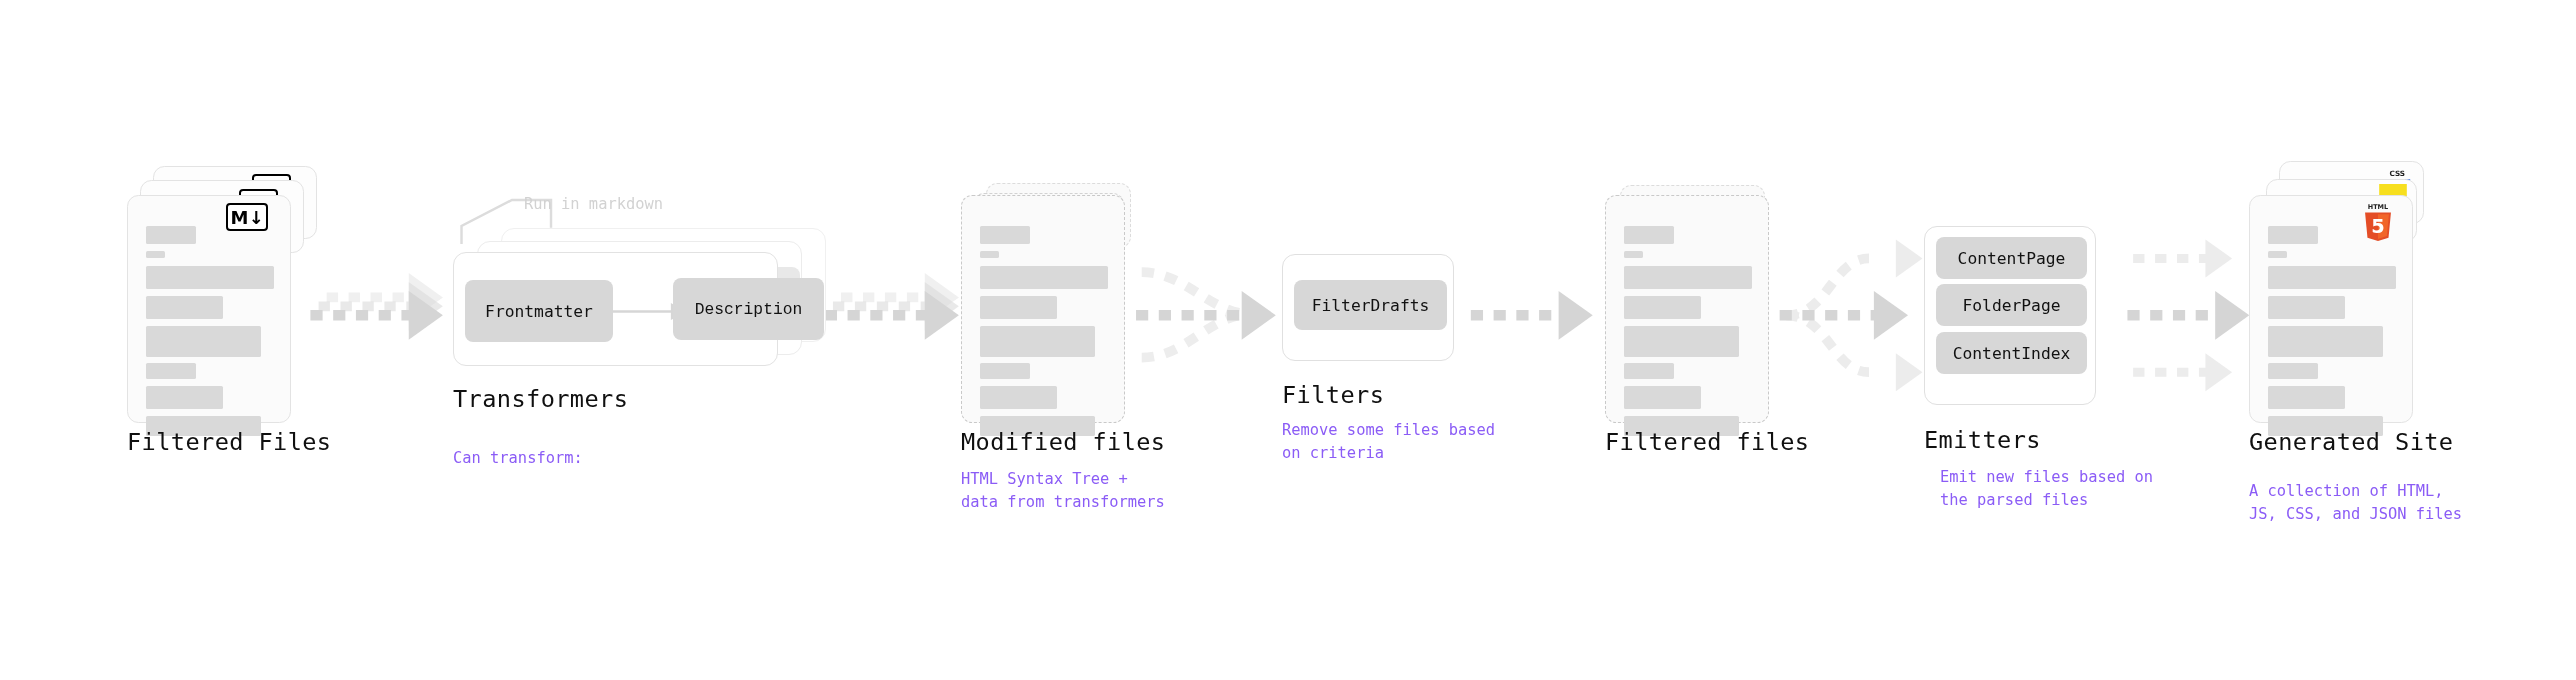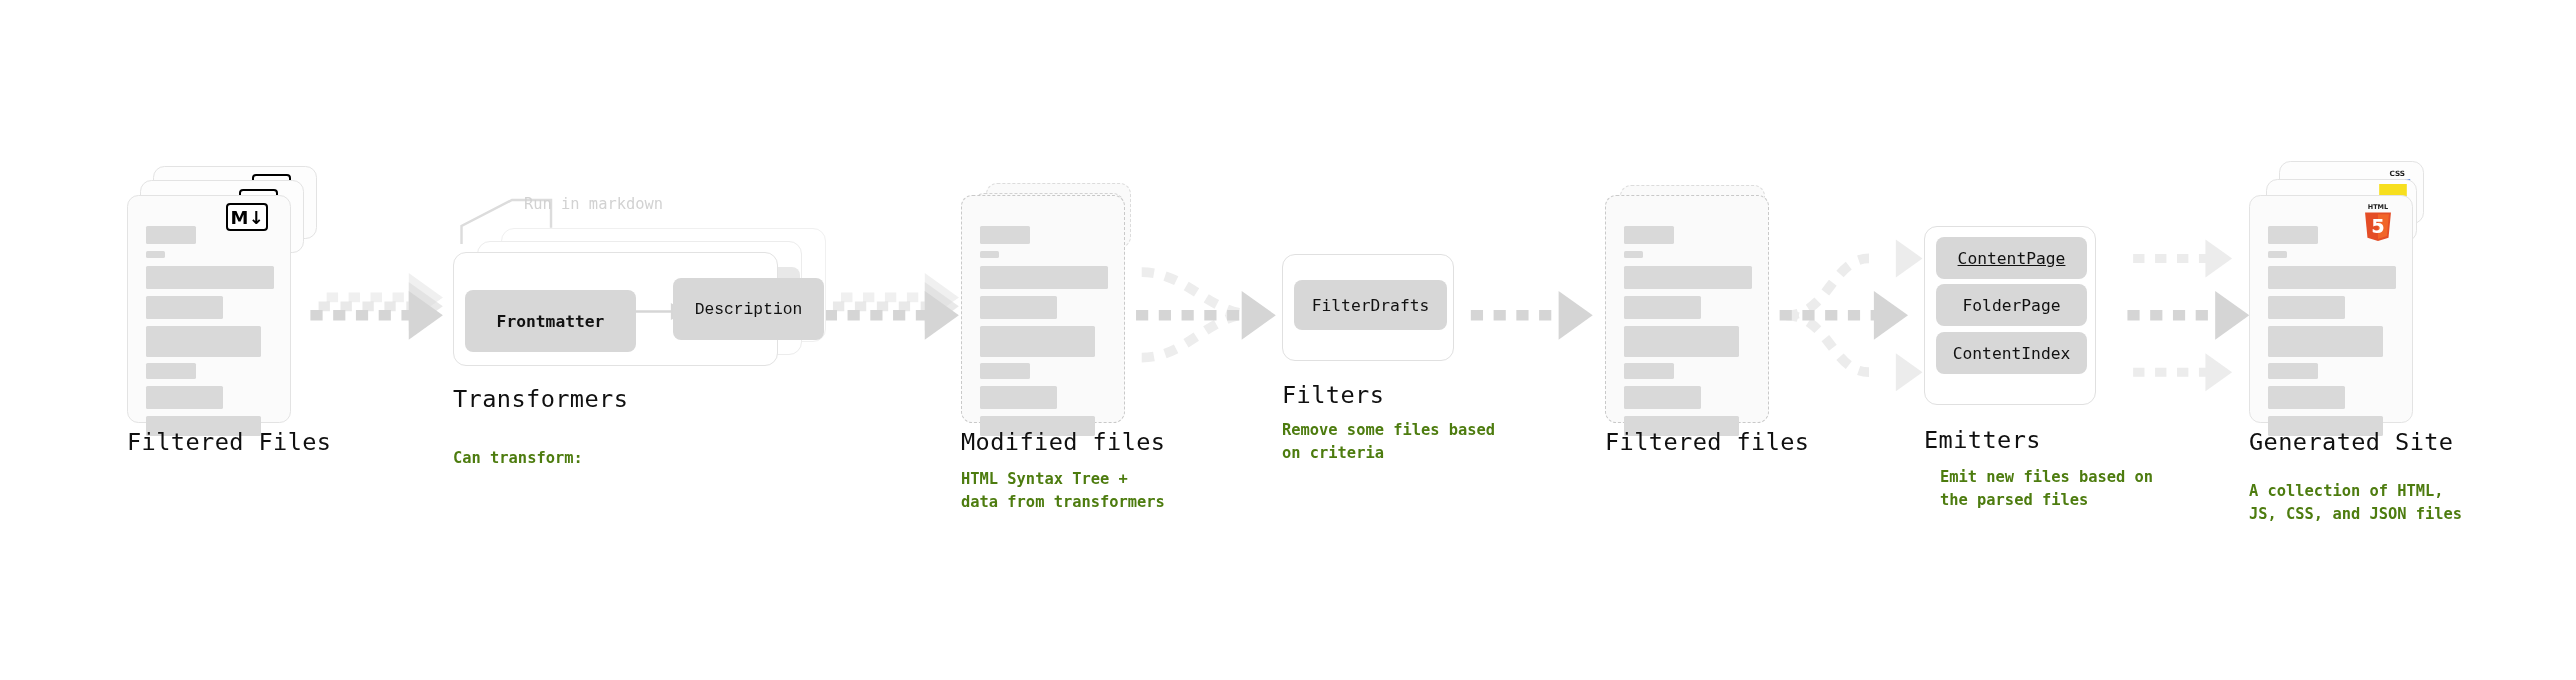--- a/index.html
+++ b/index.html
@@ -21,23 +21,22 @@
   .card.dashed{border-style:dashed;background:#fafafa;border-color:#c9c9c9;}
   .card.ghost{background:#fdfdfd;}
   .bar{position:absolute;background:#d9d9d9;border-radius:1.6px;}
 
   
   .title{
     position:absolute;font-size:23.6px;letter-spacing:0.4px;
     color:#101010;white-space:nowrap;line-height:1;
   }
   .desc{
-    position:absolute;font-size:15.4px;color:#4d7c0f;line-height:1.5;
+    position:absolute;font-size:15.4px;color:#8b5cf6;line-height:1.5;
     white-space:pre-line;
-    font-weight:bold;
   }
   .desc ul{margin:0;padding:0 0 0 13px;list-style:none;}
   .desc li{position:relative;padding-left:13px;}
   .desc li::before{content:"\2022";position:absolute;left:0;top:0;}
 
   
   .groupbox{
     position:absolute;border:1.6px solid #e0e0e0;border-radius:13px;
     background:#ffffff;box-sizing:border-box;
   }
@@ -187,21 +186,21 @@
       </g>
     </svg>
 
     <div class="groupbox" style="left:453px;top:252px;width:325px;height:114px;border-color:#e2e2e2;"></div>
     <svg style="position:absolute;left:609px;top:301px;width:89px;height:21px;" viewBox="0 0 110 26">
       <g stroke="#d6d6d6" stroke-width="3" fill="#d6d6d6">
         <line x1="0" y1="13" x2="78" y2="13"></line>
           <path d="M78,5 L94,13 L78,21 Z"></path>
       </g>
     </svg>
-    <div class="chip" style="left:465px;top:290px;width:171px;height:62px;font-weight:bold;">
+    <div class="chip" style="left:465px;top:280px;width:148px;height:62px;">
       <span>Frontmatter</span>
     </div>
     <div class="chip" style="left:673px;top:278px;width:151px;height:62px;font-family:Liberation Mono, monospace;">
       <span>Description</span>
     </div>
 
     <div class="title" style="left:453px;top:388px;">Transformers</div>
 
     <div class="desc" style="left:453px;top:424px;width:276px;">
       <div>Can transform:</div>
@@ -246,21 +245,21 @@
       <div class="bar" style="left:18px;top:130px;width:115px;height:31px;"></div>
       <div class="bar" style="left:18px;top:167px;width:50px;height:16.3px;"></div>
       <div class="bar" style="left:18px;top:190px;width:77px;height:23px;"></div>
       <div class="bar" style="left:18px;top:220px;width:115px;height:19.5px;"></div>
     </div>
     <div class="title" style="left:1605px;top:431px;">Filtered files</div>
   </div>
 
   <div class="node">
     <div class="groupbox" style="left:1924px;top:226px;width:172px;height:179px;"></div>
-    <div class="chip" style="left:1936px;top:237px;width:151px;height:42px;text-decoration:underline;">
+    <div class="chip" style="left:1936px;top:237px;width:151px;height:42px;">
       <span>ContentPage</span>
     </div>
     <div class="chip" style="left:1936px;top:284px;width:151px;height:42px;">
       <span>FolderPage</span>
     </div>
     <div class="chip" style="left:1936px;top:332px;width:151px;height:42px;">
       <span>ContentIndex</span>
     </div>
     <div class="title" style="left:1924px;top:429px;">Emitters</div>
     <div class="desc" style="left:1924px;top:466px;width:293px;margin-left:16px;">Emit new files based on

